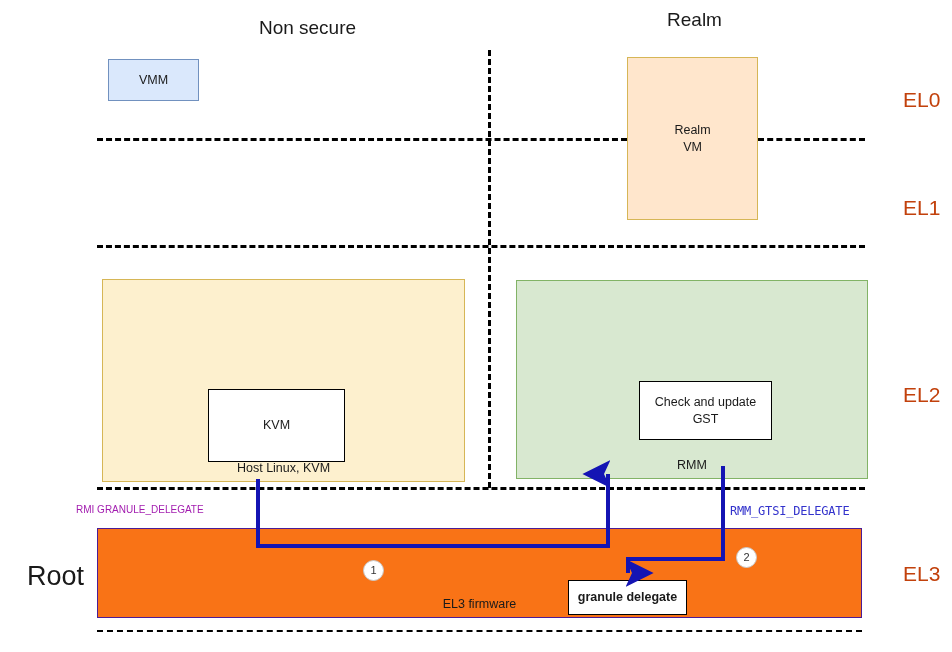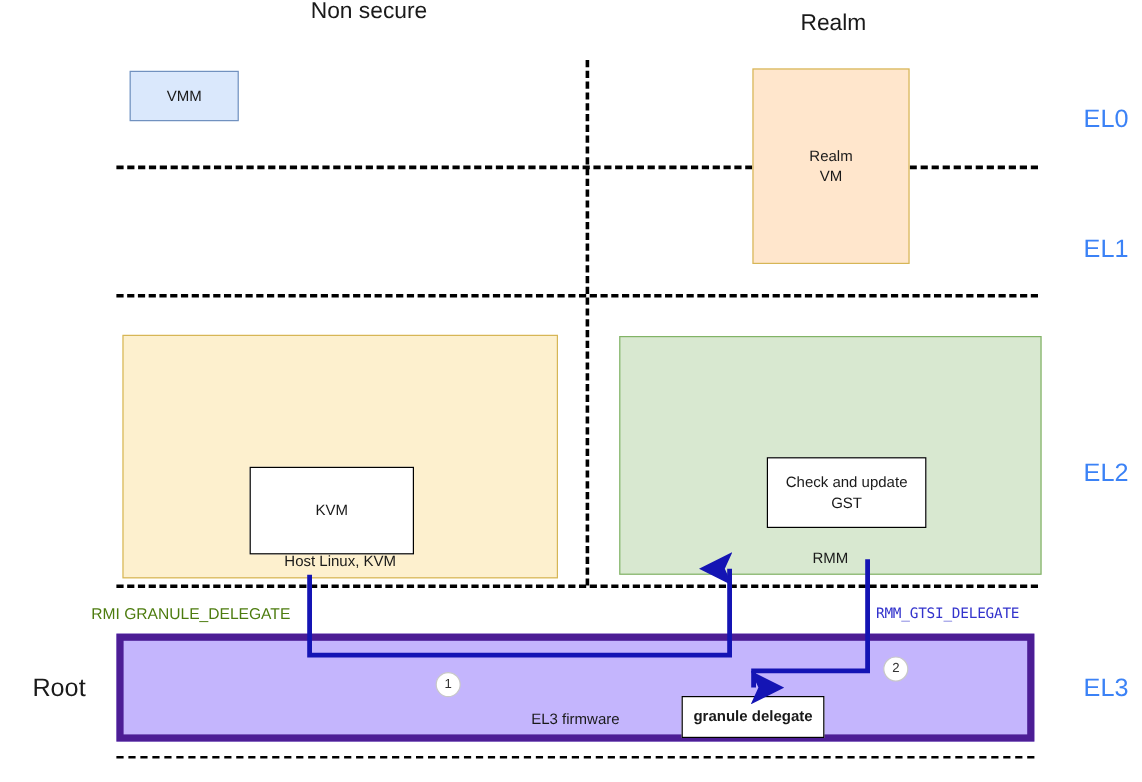--- a/index.html
+++ b/index.html
@@ -26,26 +26,26 @@
     font-size: 19px;
     color: #1a1a1a;
     text-align: center;
     white-space: nowrap;
     line-height: 1;
   }
 
   
   .el-label {
     font-size: 21px;
-    color: #3b82f6;
+    color: #c2410c;
     white-space: nowrap;
     line-height: 1;
   }
   .world-label {
-    font-size: 21px;
+    font-size: 27px;
     color: #1a1a1a;
     white-space: nowrap;
     line-height: 1;
   }
 
   
   .hline {
     border-top: 3px dashed #000000;
     height: 0;
   }
@@ -80,22 +80,22 @@
   }
   .box-hostlinux {
     background: #fdf0ce;
     border: 1px solid #d6b656;
   }
   .box-rmm {
     background: #d8e8d0;
     border: 1px solid #82b366;
   }
   .box-el3fw {
-    background: #c4b5fd;
-    border: 6px solid #4c1d95;
+    background: #f97316;
+    border: 1px solid #4c1d95;
   }
   .box-plain {
     background: #ffffff;
     border: 1px solid #000000;
   }
 
   
   .container-box {
     position: absolute;
     box-sizing: border-box;
@@ -105,22 +105,22 @@
     left: 0;
     right: 0;
     text-align: center;
     font-size: 12.5px;
     color: #1a1a1a;
     white-space: nowrap;
   }
 
   
   .api-label {
-    font-size: 13px;
-    color: #4d7c0f;
+    font-size: 10px;
+    color: #a21caf;
     white-space: nowrap;
     line-height: 1;
   }
   .api-label-mono {
     font-family: "DejaVu Sans Mono", monospace;
     font-size: 12px;
     color: #3333cc;
     white-space: nowrap;
     line-height: 1;
     letter-spacing: -0.2px;
@@ -149,21 +149,21 @@
     width: 952px;
     height: 652px;
     pointer-events: none;
   }
 </style>
 </head>
 <body>
 
 <div id="canvas">
 
-  <div class="abs col-title" style="left:245px; top:0; width:125px;">Non secure</div>
+  <div class="abs col-title" style="left:245px; top:18px; width:125px;">Non secure</div>
   <div class="abs col-title" style="left:632px; top:10px; width:125px;">Realm</div>
 
   <div class="abs hline" style="left:97px; top:138px; width:530px;"></div>
 
   <div class="abs hline" style="left:758px; top:138px; width:107px;"></div>
 
   <div class="abs hline" style="left:97px; top:245px; width:768px;"></div>
 
   <div class="abs hline" style="left:97px; top:487px; width:768px;"></div>
 

